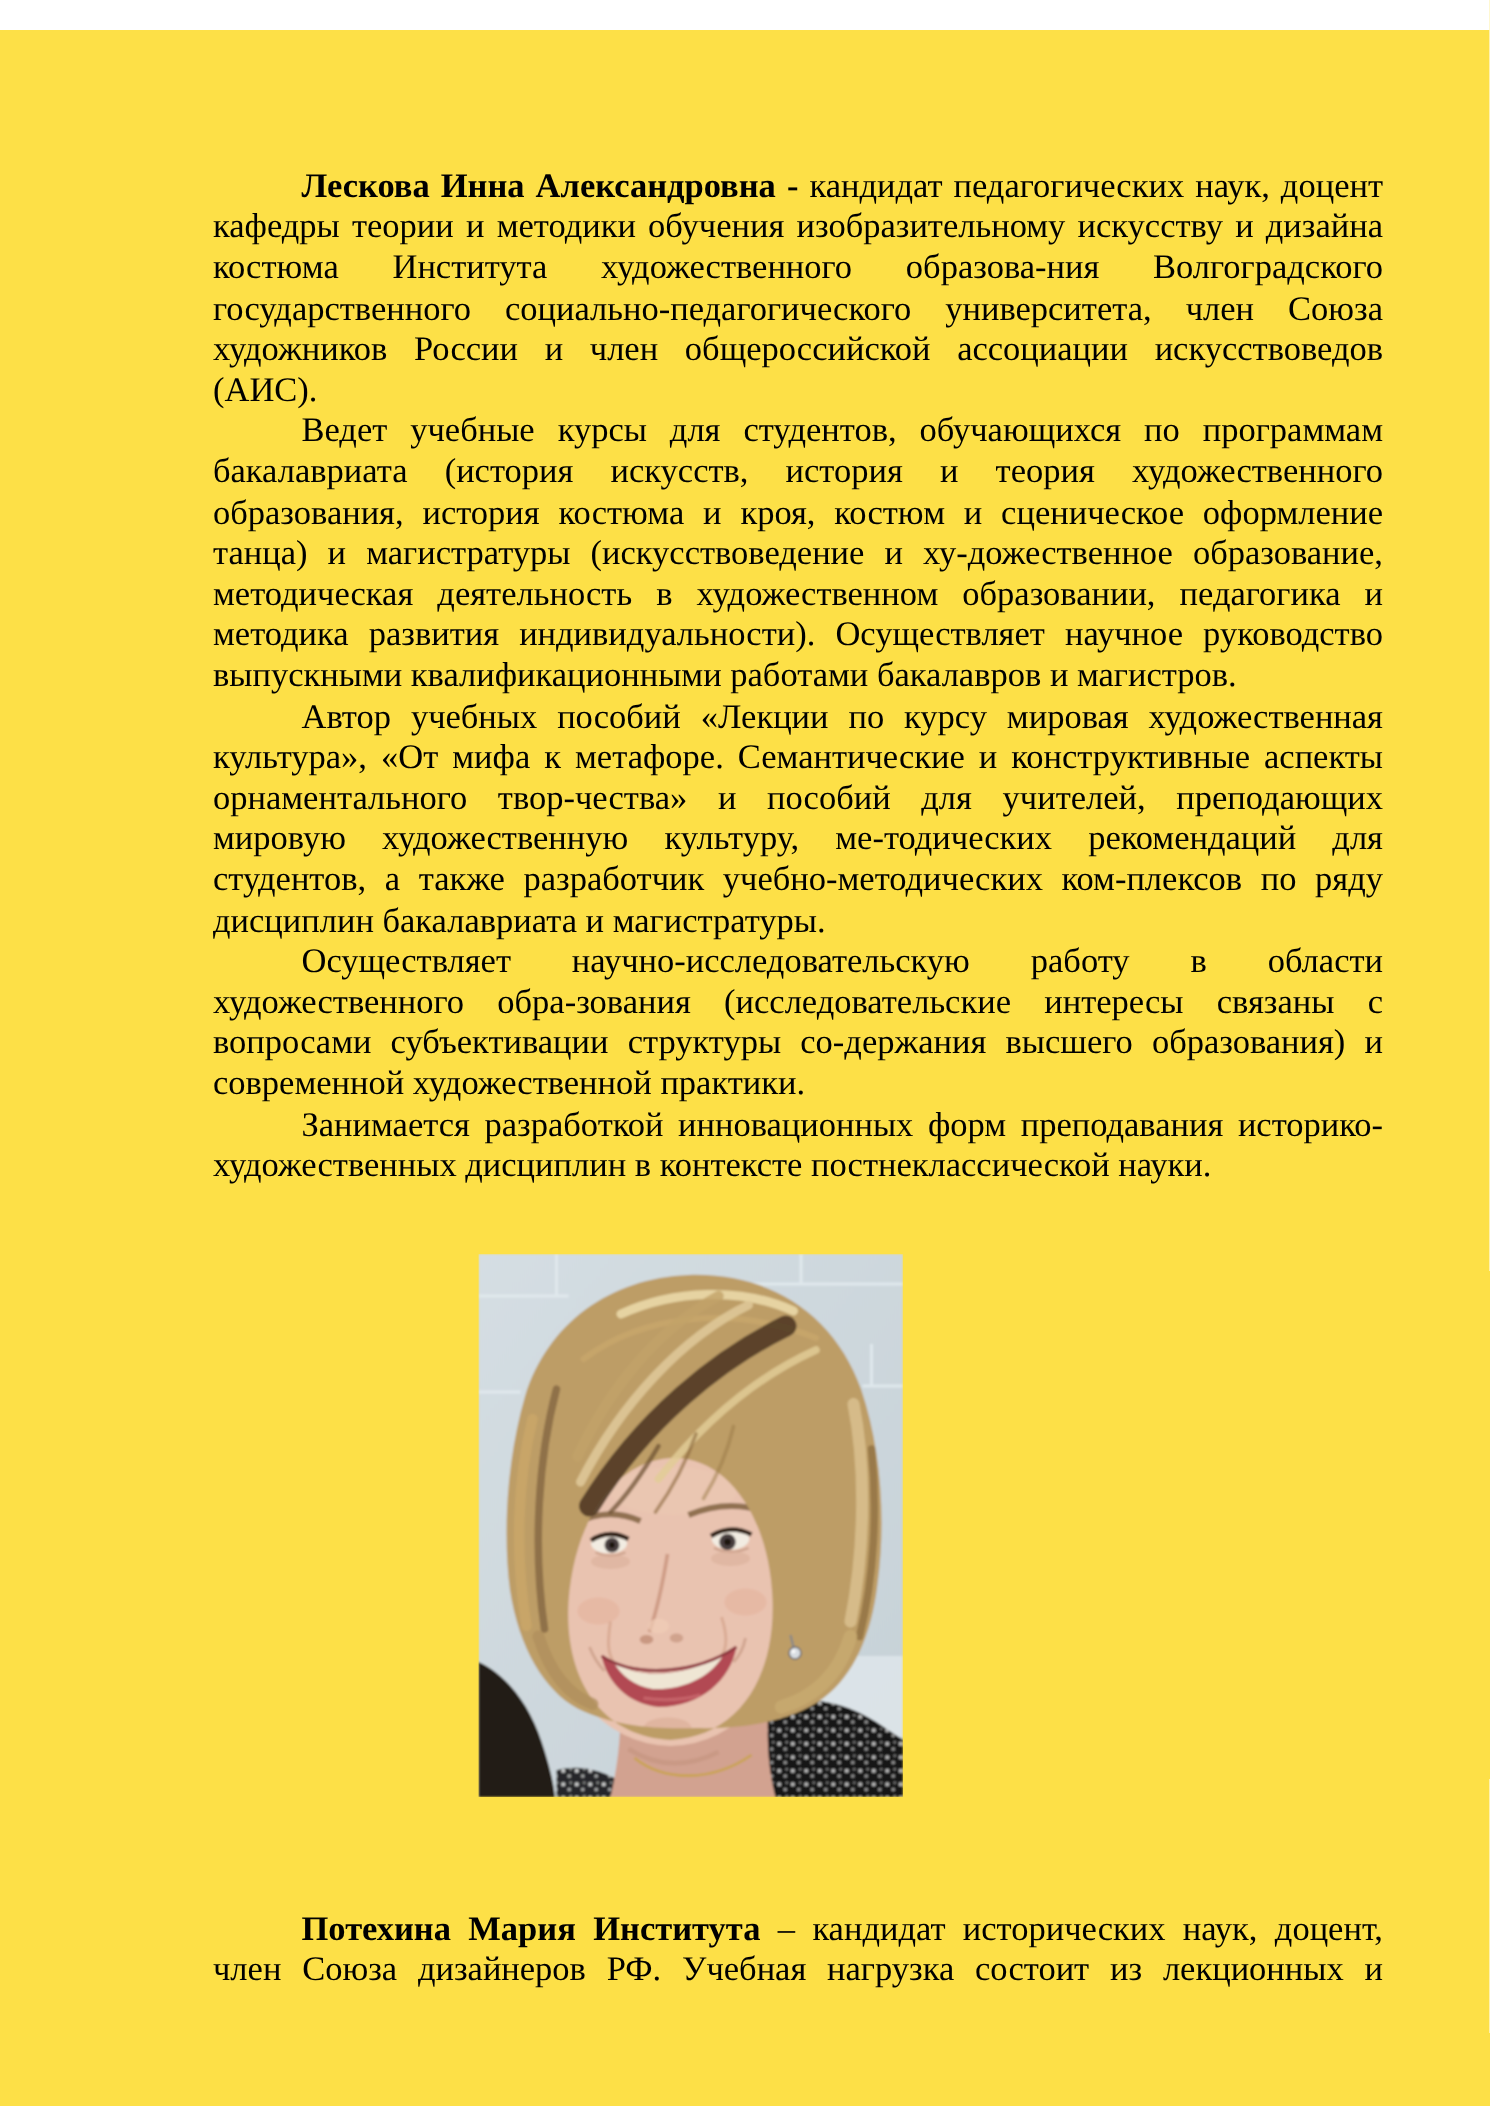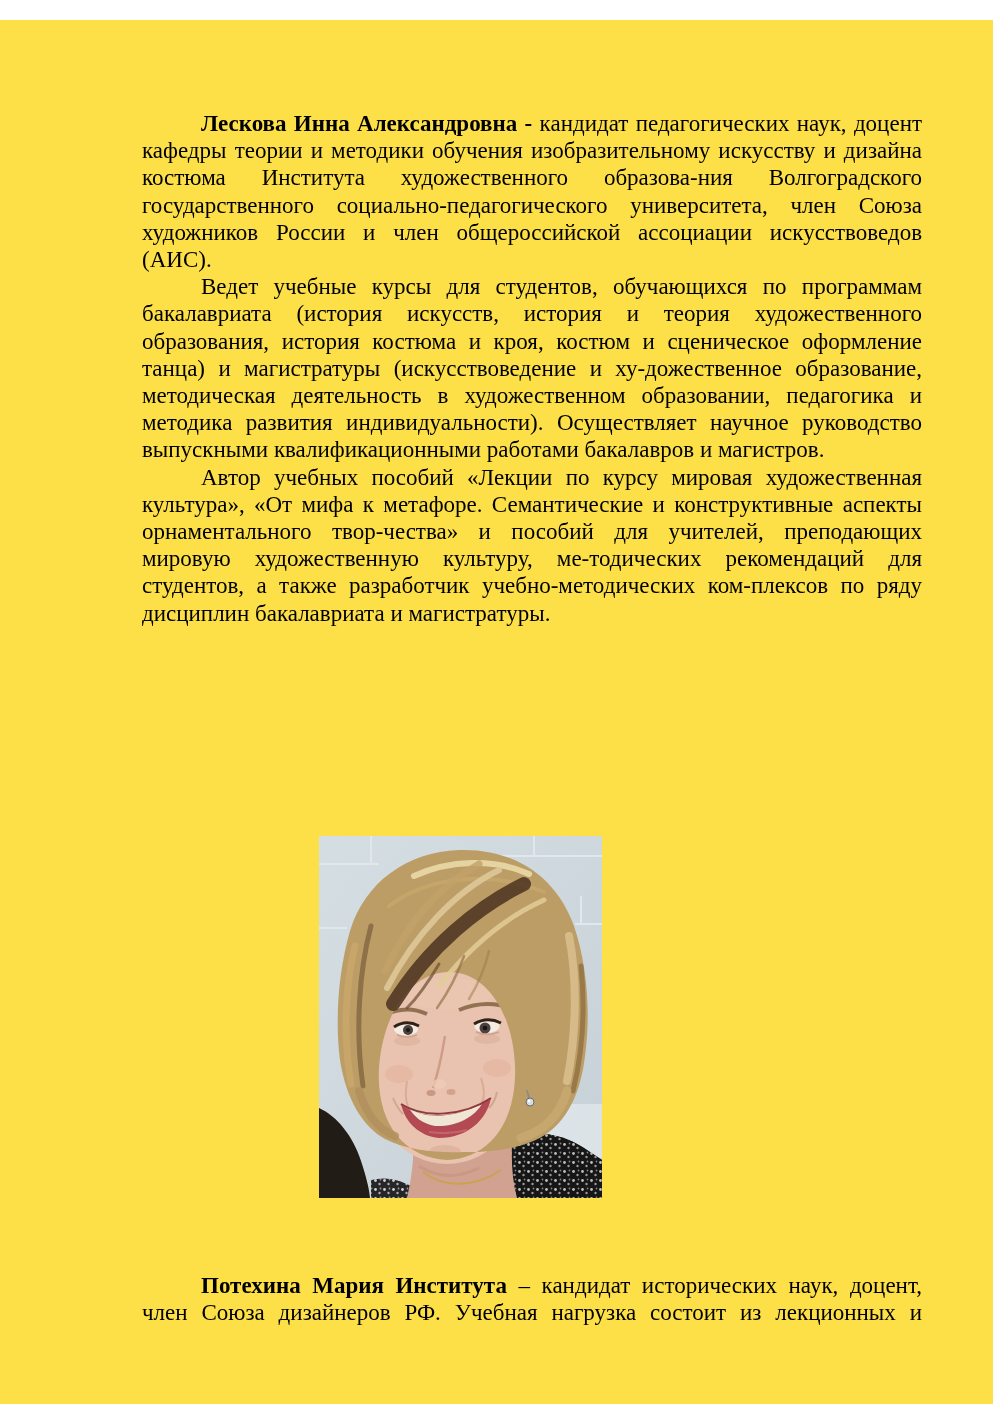--- a/index.html
+++ b/index.html
@@ -37,20 +37,22 @@
 </style>
 </head>
 <body>
 
 <div class="page">
 
   <div class="text-block text-top">
     <p class="para"><b>Лескова Инна Александровна -</b><span> кандидат педагогических наук, доцент кафедры теории и методики обучения изобразительному искусству и дизайна костюма Института художественного образова-ния Волгоградского государственного социально-педагогического университета, член Союза художников России и член общероссийской ассоциации искусствоведов (АИС).</span></p>
     <p class="para">Ведет учебные курсы для студентов, обучающихся по программам бакалавриата (история искусств, история и теория художественного образования, история костюма и кроя, костюм и сценическое оформление танца) и магистратуры (искусствоведение и ху-дожественное образование, методическая деятельность в художественном образовании, педагогика и методика развития индивидуальности). Осуществляет научное руководство выпускными квалификационными работами бакалавров и магистров.</p>
     <p class="para">Автор учебных пособий «Лекции по курсу мировая художественная культура», «От мифа к метафоре. Семантические и конструктивные аспекты орнаментального твор-чества» и пособий для учителей, преподающих мировую художественную культуру, ме-тодических рекомендаций для студентов, а также разработчик учебно-методических ком-плексов по ряду дисциплин бакалавриата и магистратуры.</p>
+    <p class="para">Осуществляет научно-исследовательскую работу в области художественного обра-зования (исследовательские интересы связаны с вопросами субъективации структуры со-держания высшего образования) и современной художественной практики.</p>
+    <p class="para">Занимается разработкой инновационных форм преподавания историко-художественных дисциплин в контексте постнеклассической науки.</p>
   </div>
 
   <div class="photo-wrap">
     <svg viewBox="0 0 283 362" xmlns="http://www.w3.org/2000/svg">
       <defs>
         <linearGradient id="wallg" x1="0" y1="0" x2="1" y2="1">
           <stop offset="0" stop-color="#d6dfe4"></stop>
           <stop offset="1" stop-color="#c5d0d6"></stop>
         </linearGradient>
         <pattern id="speckle" width="9" height="9" patternUnits="userSpaceOnUse">

